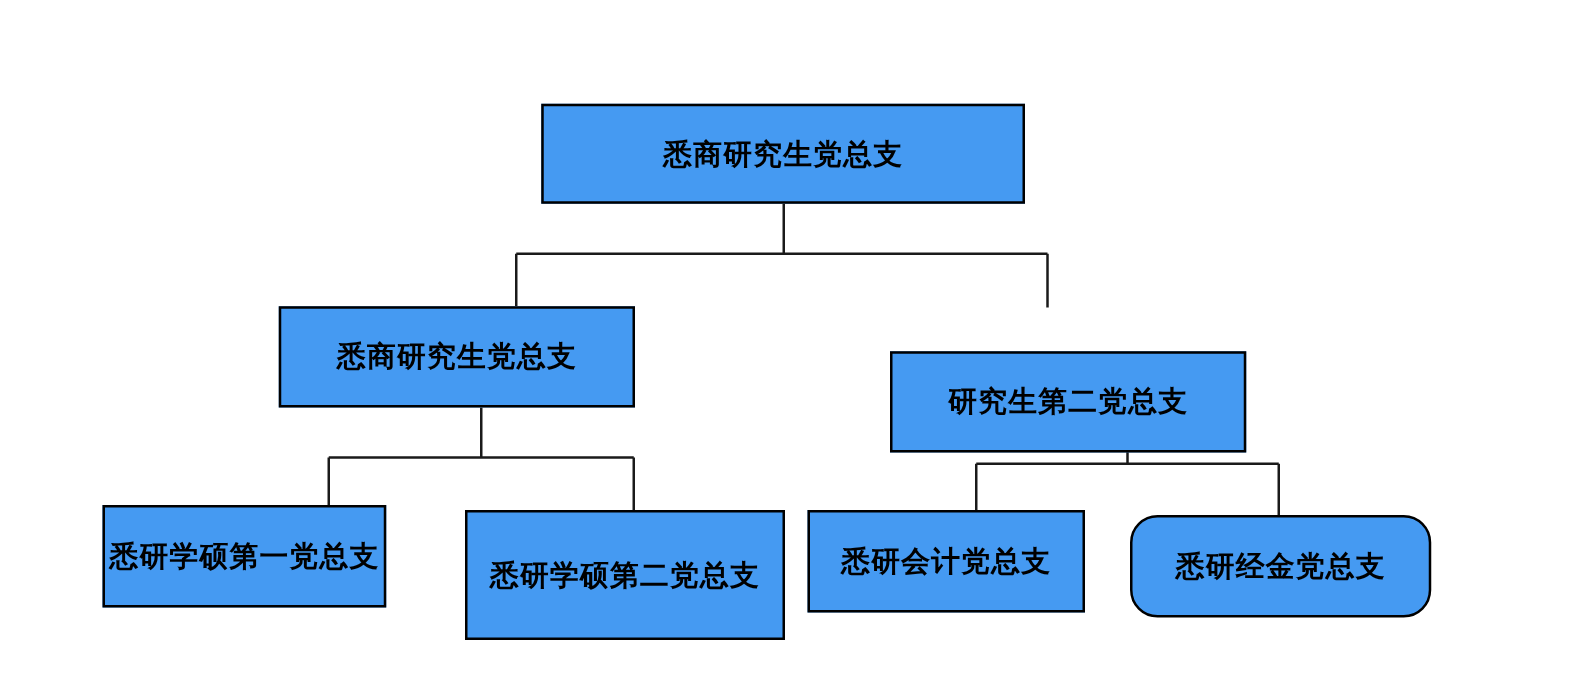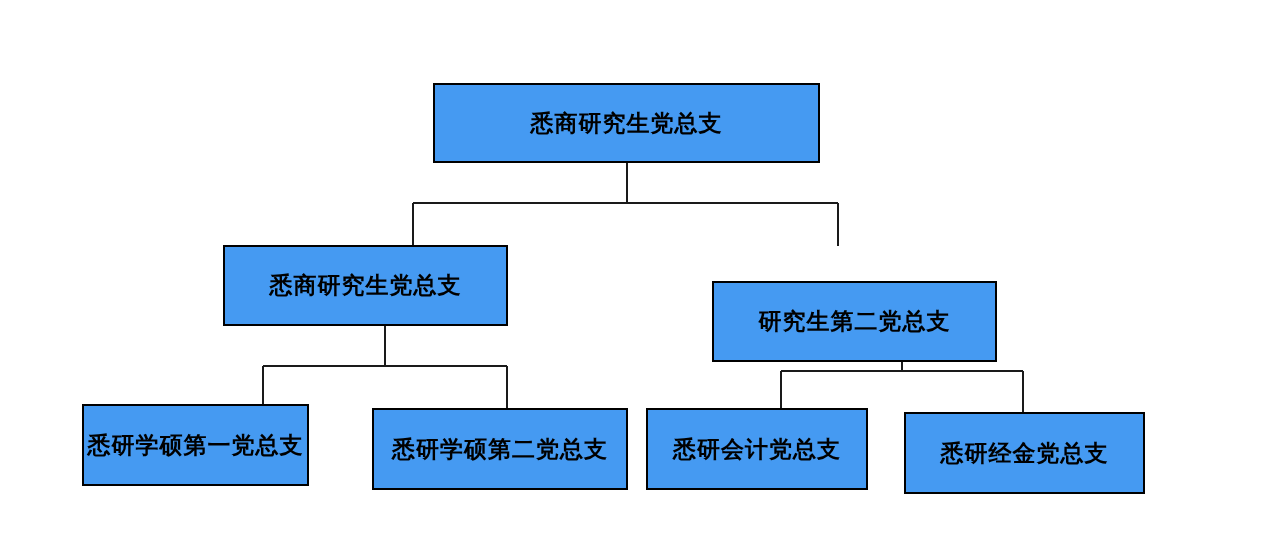--- a/index.html
+++ b/index.html
@@ -36,23 +36,23 @@
     justify-content: center;
     text-align: center;
     letter-spacing: 1px;
     white-space: nowrap;
   }
   
   #node-root { left: 433px; top: 83px;  width: 387px; height: 80px; }
   #node-n1   { left: 223px; top: 245px; width: 285px; height: 81px; }
   #node-n2   { left: 712px; top: 246px; width: 285px; height: 81px; margin-top: 35px; }
   #node-n11  { left: 82px;  top: 404px; width: 227px; height: 82px; }
-  #node-n12  { left: 372px; top: 408px; width: 256px; height: 82px; }
+  #node-n12  { left: 372px; top: 408px; width: 256px; height: 104px; }
   #node-n21  { left: 646px; top: 408px; width: 222px; height: 82px; }
-  #node-n22  { left: 904px; top: 412px; width: 241px; height: 82px; }
+  #node-n22  { left: 904px; top: 412px; width: 241px; height: 82px; border-radius: 22px; }
 </style>
 </head>
 <body>
 
 <div class="canvas">
 
   <svg class="connectors" viewBox="0 0 1268 558" xmlns="http://www.w3.org/2000/svg">
 
     <g stroke="#1A1A1A" stroke-width="2" fill="none">
       <line x1="627" y1="163" x2="627" y2="203"></line>

